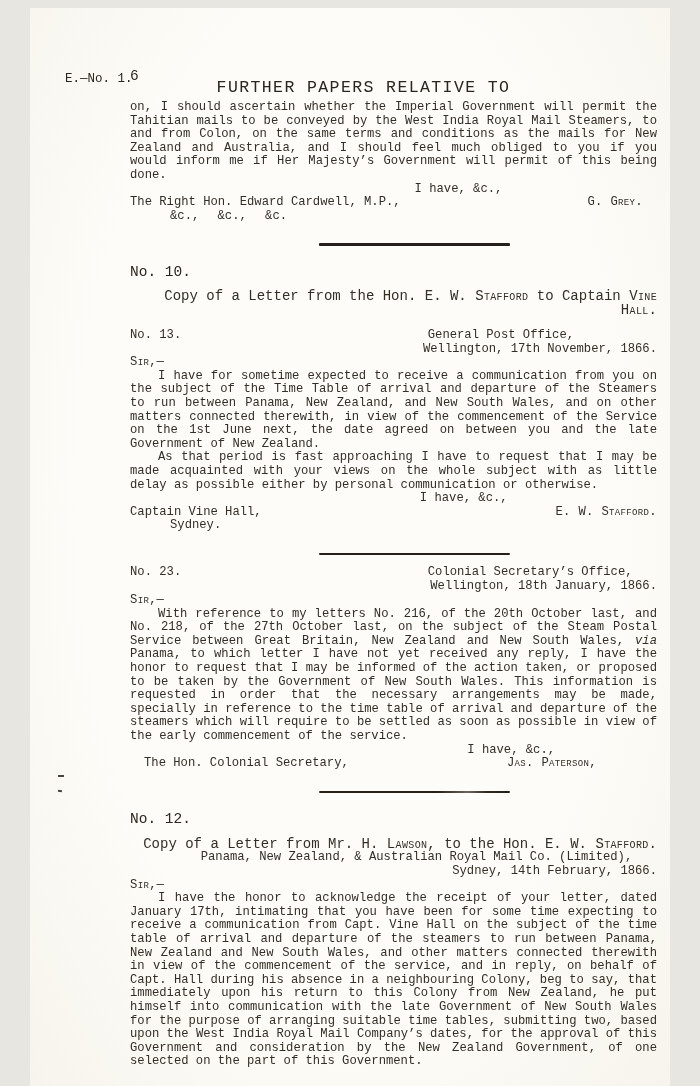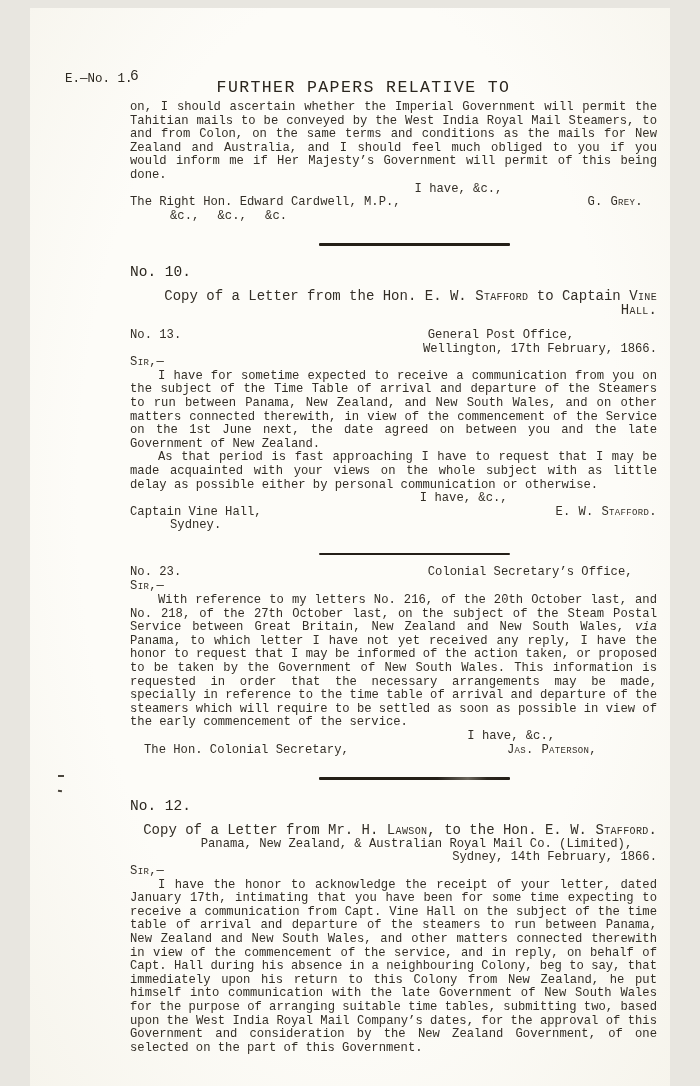--- a/index.html
+++ b/index.html
@@ -75,39 +75,40 @@
 
     <div class="rule"></div>
 
     <section>
       <div class="letter-number">No. 10.</div>
       <div class="caption"><span>Copy of a Letter from the Hon. E. W. </span><span class="sc">Stafford</span><span> to Captain </span><span class="sc">Vine Hall</span><span>.</span></div>
       <div class="meta">
         <span>No. 13.</span>
         <span class="place">General Post Office,</span>
       </div>
-      <div class="date-line">Wellington, 17th February, 1866.</div>
+      <div class="date-line">Wellington, 17th November, 1866.</div>
       <div><span class="sc">Sir</span><span>,—</span></div>
       <p class="indent">I have for sometime expected to receive a communication from you on the subject of the Time Table of arrival and departure of the Steamers to run between Panama, New Zealand, and New South Wales, and on other matters connected therewith, in view of the commencement of the Service on the 1st June next, the date agreed on between you and the late Government of New Zealand.</p>
       <p class="indent">As that period is fast approaching I have to request that I may be made acquainted with your views on the whole subject with as little delay as possible either by personal communication or otherwise.</p>
       <div class="vale v10">I have, &amp;c.,</div>
       <div class="close-row">
         <span>Captain Vine Hall,</span>
         <span><span class="sc">E. W. Stafford.</span></span>
       </div>
       <div class="ml40">Sydney.</div>
     </section>
 
     <div class="rule"></div>
 
     <section>
       <div class="meta">
         <span>No. 23.</span>
         <span class="place">Colonial Secretary’s Office,</span>
       </div>
+      <div class="date-line">Wellington, 18th January, 1866.</div>
       <div><span class="sc">Sir</span><span>,—</span></div>
       <p class="indent"><span>With reference to my letters No. 216, of the 20th October last, and No. 218, of the 27th October last, on the subject of the Steam Postal Service between Great Britain, New Zealand and New South Wales, </span><span class="it">via</span><span> Panama, to which letter I have not yet received any reply, I have the honor to request that I may be informed of the action taken, or proposed to be taken by the Government of New South Wales.  This information is requested in order that the necessary arrangements may be made, specially in reference to the time table of arrival and departure of the steamers which will require to be settled as soon as possible in view of the early commencement of the service.</span></p>
       <div class="vale v11">I have, &amp;c.,</div>
       <div class="close-row">
         <span class="ml14">The Hon. Colonial Secretary,</span>
         <span class="mr60"><span class="sc">Jas. Paterson,</span></span>
       </div>
     </section>
 
     <div class="rule r3"></div>

